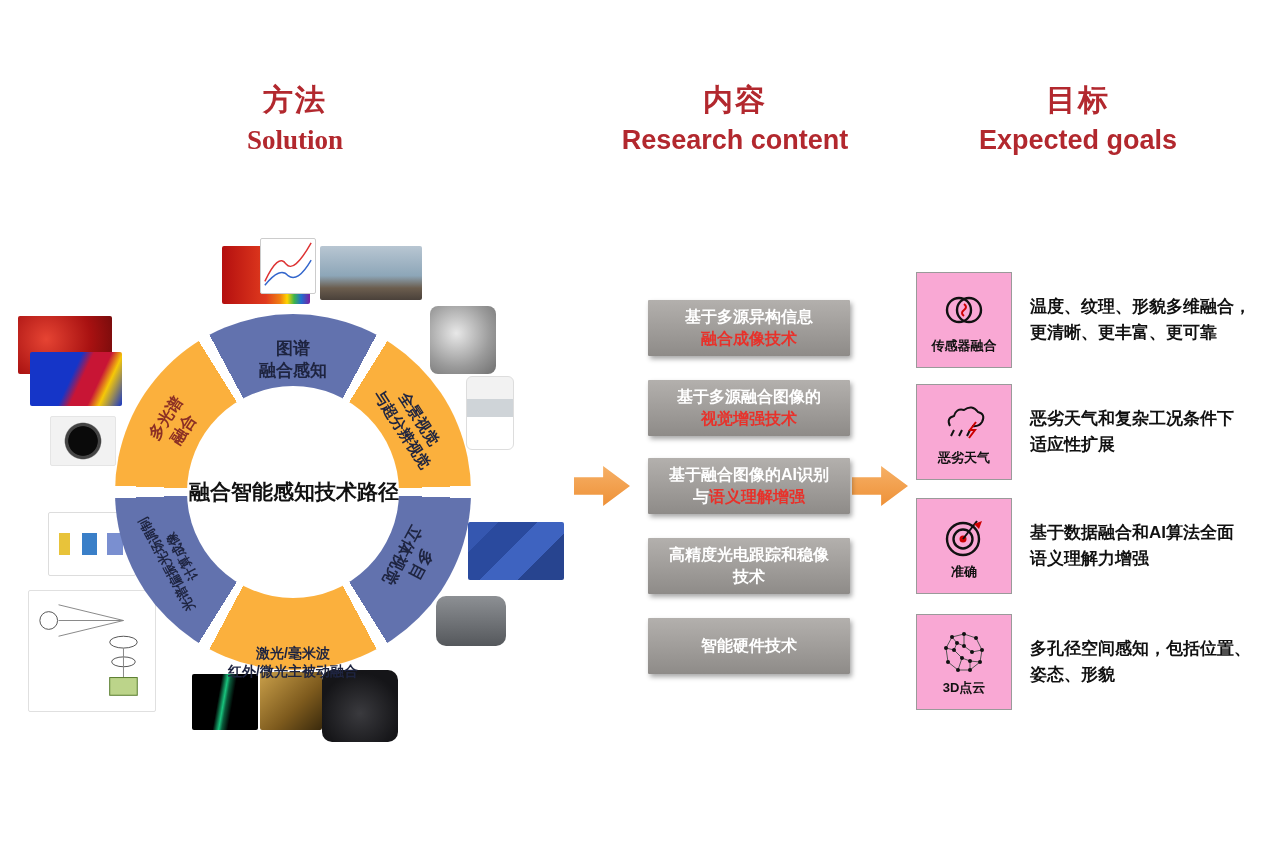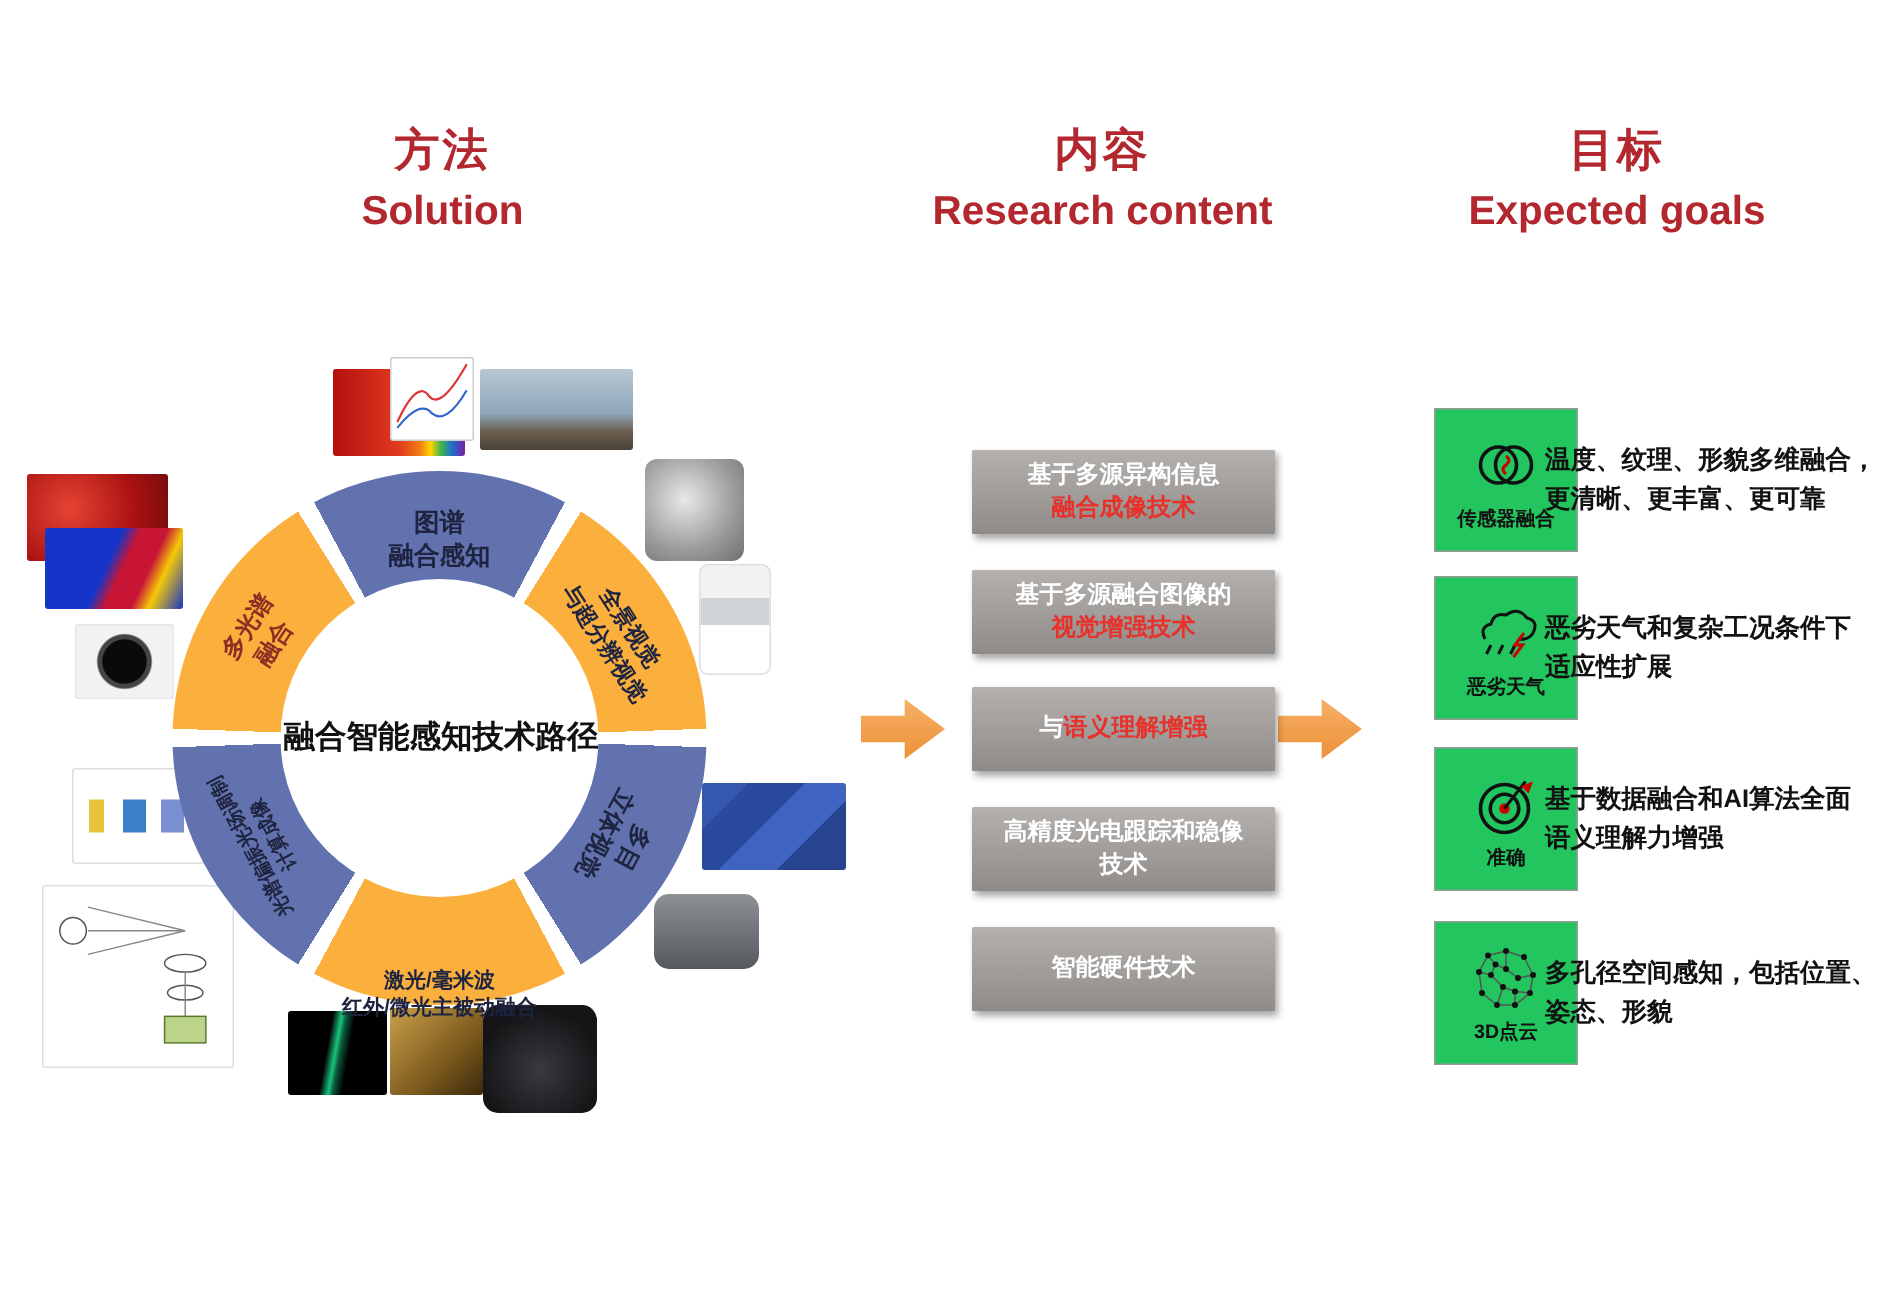--- a/index.html
+++ b/index.html
@@ -3,21 +3,21 @@
 <meta charset="utf-8">
 <style>
   * { margin:0; padding:0; box-sizing:border-box; }
   body { background:#fff; font-family:"Liberation Sans", sans-serif; }
   .canvas { position:relative; width:1268px; height:866px; background:#fff; overflow:hidden; }
 
   
   .col-header { position:absolute; top:80px; text-align:center; color:#b2282e; font-weight:bold; }
   .col-header .zh { display:block; font-size:30px; letter-spacing:2px; }
   .col-header .en { display:block; font-size:27px; margin-top:4px; }
-  .hdr-solution { left:165px; width:260px; }
+  .hdr-solution { left:165px; width:260px;font-family:Liberation Serif, serif; }
   .hdr-content  { left:595px; width:280px; }
   .hdr-goals    { left:938px; width:280px; }
 
   
   .wheel { position:absolute; left:115px; top:314px; width:356px; height:356px; border-radius:50%;
     background: conic-gradient(from -30deg,
       #fff 0deg 2deg, #6272ae 2deg 58deg, #fff 58deg 62deg,
       #fbb03d 62deg 118deg, #fff 118deg 122deg,
       #6272ae 122deg 178deg, #fff 178deg 182deg,
       #fbb03d 182deg 238deg, #fff 238deg 242deg,
@@ -78,23 +78,23 @@
 
   
   .research-box { position:absolute; left:632px; width:202px; height:56px; border-radius:1px;
     background:linear-gradient(180deg,#b3b0ad,#8e8b88);
     box-shadow:2px 3px 5px rgba(0,0,0,.35);
     display:flex; flex-direction:column; justify-content:center; text-align:center;
     color:#fff; font-weight:bold; font-size:16px; line-height:1.4;margin-left:16px; }
   .research-box .red { color:#e8312a; }
 
   
-  .goal-box { position:absolute; left:916px; width:96px; height:96px; background:#22c55e;
+  .goal-box { position:absolute; left:916px; width:96px; height:96px; background:#f9a8d4;
     border:1px solid #9a9a9a; display:flex; flex-direction:column; align-items:center;
-    justify-content:center; gap:3px;margin-left:40px; }
+    justify-content:center; gap:3px; }
   .goal-icon { width:48px; height:48px; display:block; }
   .goal-icon svg { width:48px; height:48px; display:block; }
   .goal-label { font-weight:bold; font-size:13px; color:#111; }
   .goal-desc { position:absolute; left:1030px; width:232px; text-align:left;
     font-weight:bold; font-size:17px; color:#111; line-height:1.55; }
 </style>
 </head>
 <body>
 
 <div class="canvas">
@@ -180,20 +180,21 @@
 
   <div class="research-box" style="top:300px">
     <div>基于多源异构信息</div>
     <div class="red">融合成像技术</div>
   </div>
   <div class="research-box" style="top:380px">
     <div>基于多源融合图像的</div>
     <div class="red">视觉增强技术</div>
   </div>
   <div class="research-box" style="top:458px">
+    <div>基于融合图像的AI识别</div>
     <div><span>与</span><span class="red">语义理解增强</span></div>
   </div>
   <div class="research-box" style="top:538px">
     <div>高精度光电跟踪和稳像</div>
     <div>技术</div>
   </div>
   <div class="research-box" style="top:618px">
     <div>智能硬件技术</div>
   </div>
 

